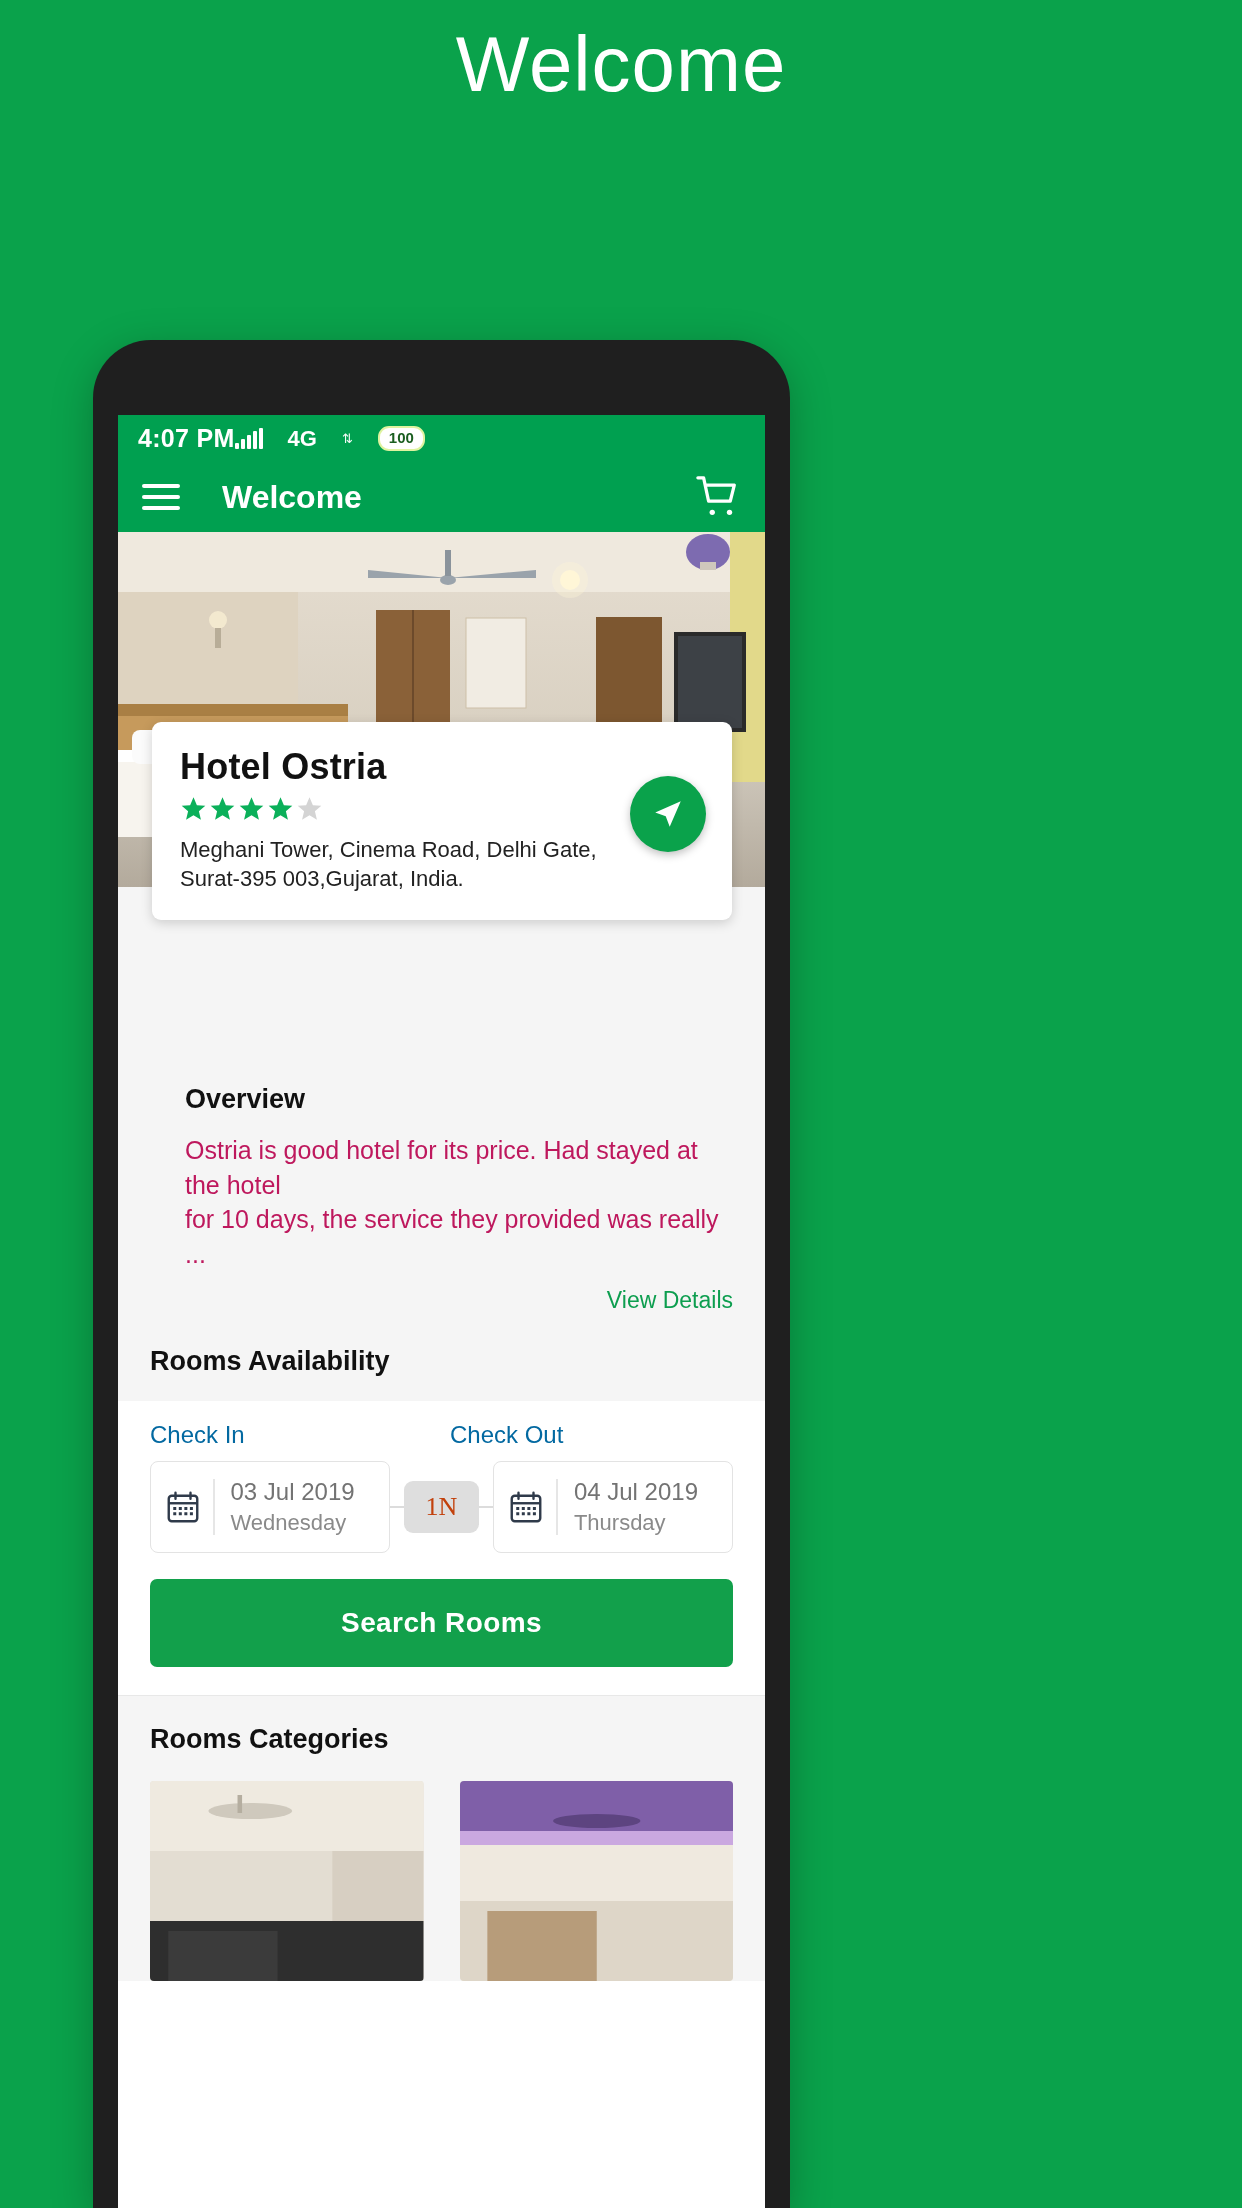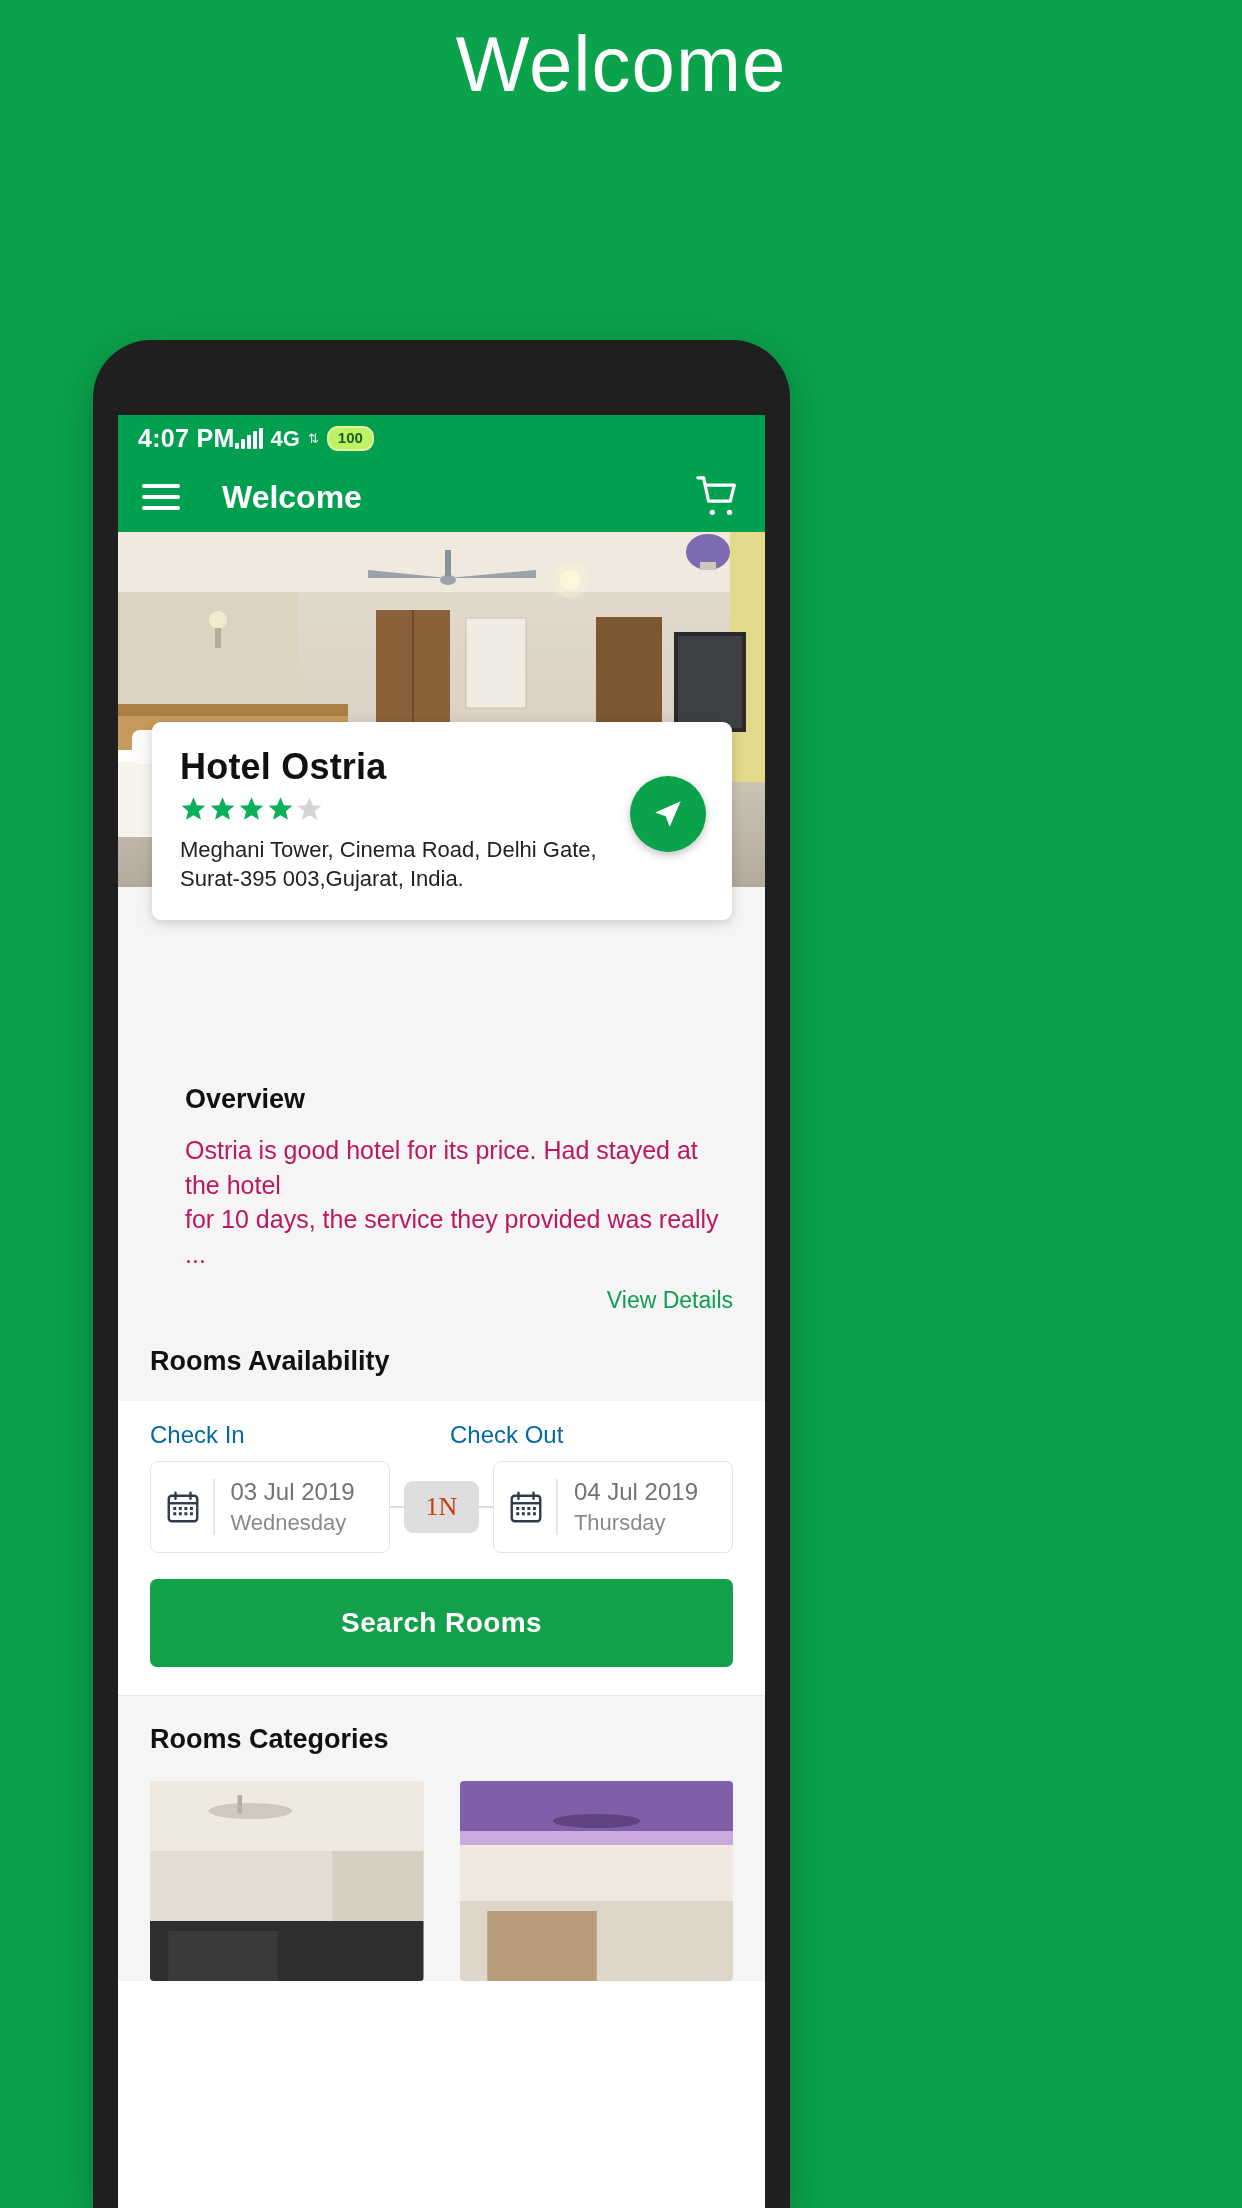--- a/index.html
+++ b/index.html
@@ -34,33 +34,33 @@
     overflow:hidden;
   }
 
   
   .statusbar{
     height:47px; background:#00a050;
     display:flex; align-items:center; 
     padding:0 22px 0 20px; color:#fff;
   }
   .status-time{ font-size:25px; font-weight:bold; letter-spacing:.3px; }
-  .status-right{ display:flex; align-items:center; gap:8px; }
+  .status-right{ display:flex; align-items:center; gap:25px; }
   .sig-bars{ display:flex; align-items:flex-end; gap:2px; height:20px; }
   .sig-bars i{ display:block; width:4px; background:#fff; border-radius:1px; }
   .sig-bars i:nth-child(1){ height:6px; }
   .sig-bars i:nth-child(2){ height:10px; }
   .sig-bars i:nth-child(3){ height:14px; }
   .sig-bars i:nth-child(4){ height:18px; }
   .sig-bars i:nth-child(5){ height:21px; }
   .net-label{ font-size:22px; font-weight:bold; }
   .net-arrows{ font-size:13px; line-height:1; opacity:.95; }
   .battery{
     border:2px solid #dff3a0; border-radius:11px;
-    background:#bef264; color:#1b5e20;
+    background:#ffffff; color:#1b5e20;
     font-size:15px; font-weight:bold;
     padding:1px 9px 2px; line-height:1.25;
     position:relative;
   }
 
   
   .appbar{
     height:70px; background:#00a050;
     display:flex; align-items:center; padding:0 24px;
     color:#fff;

